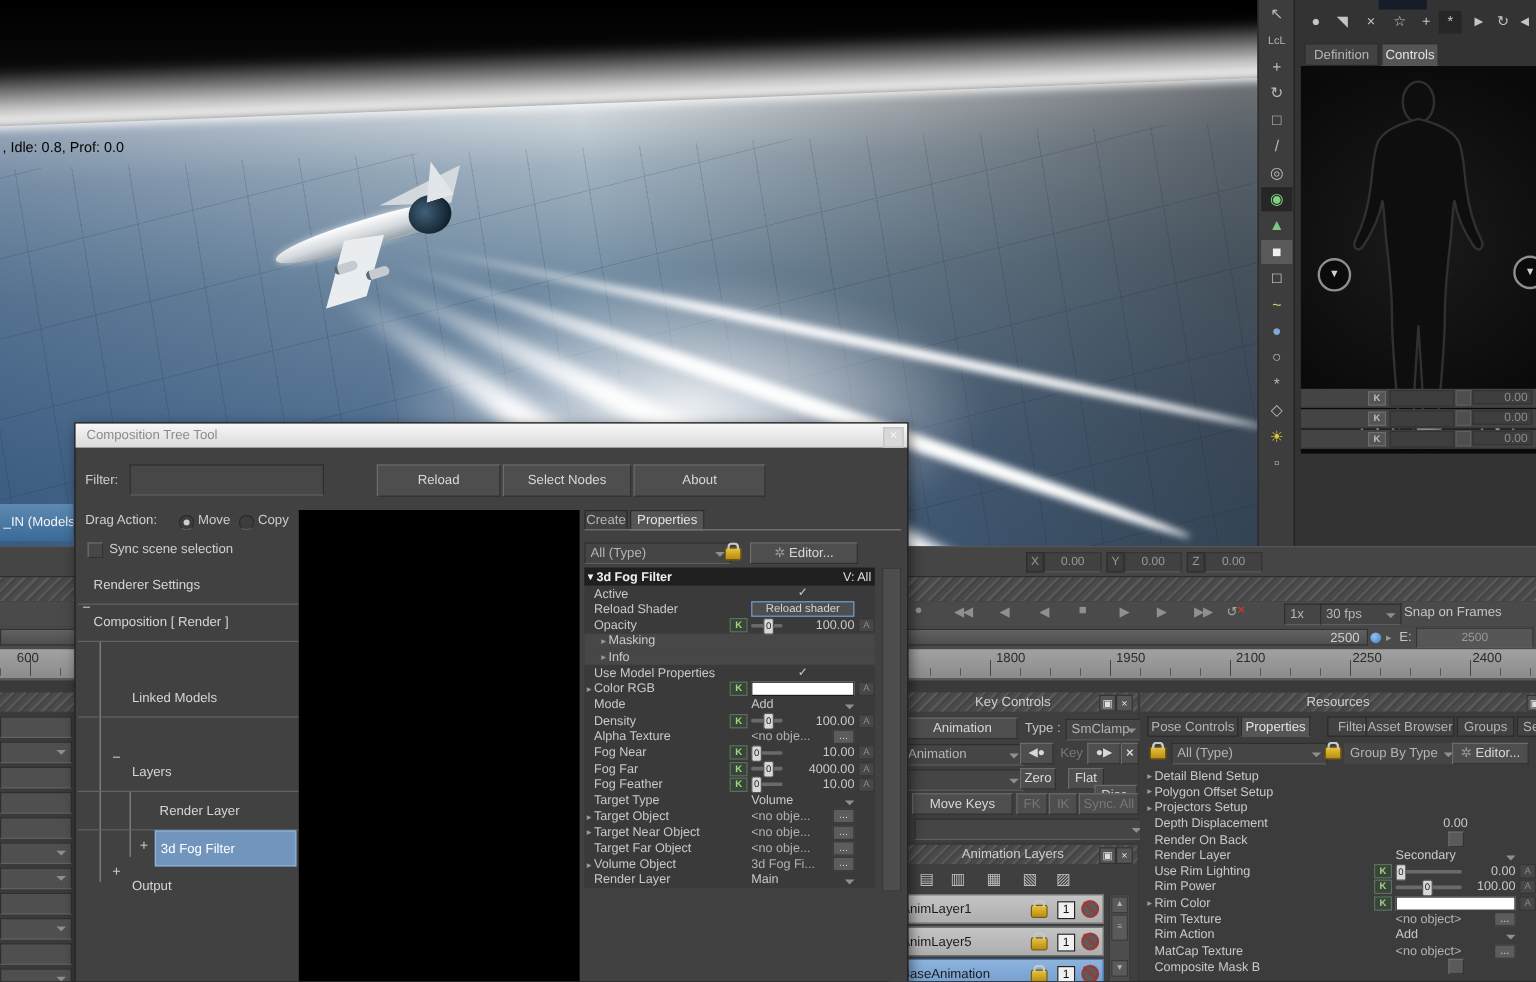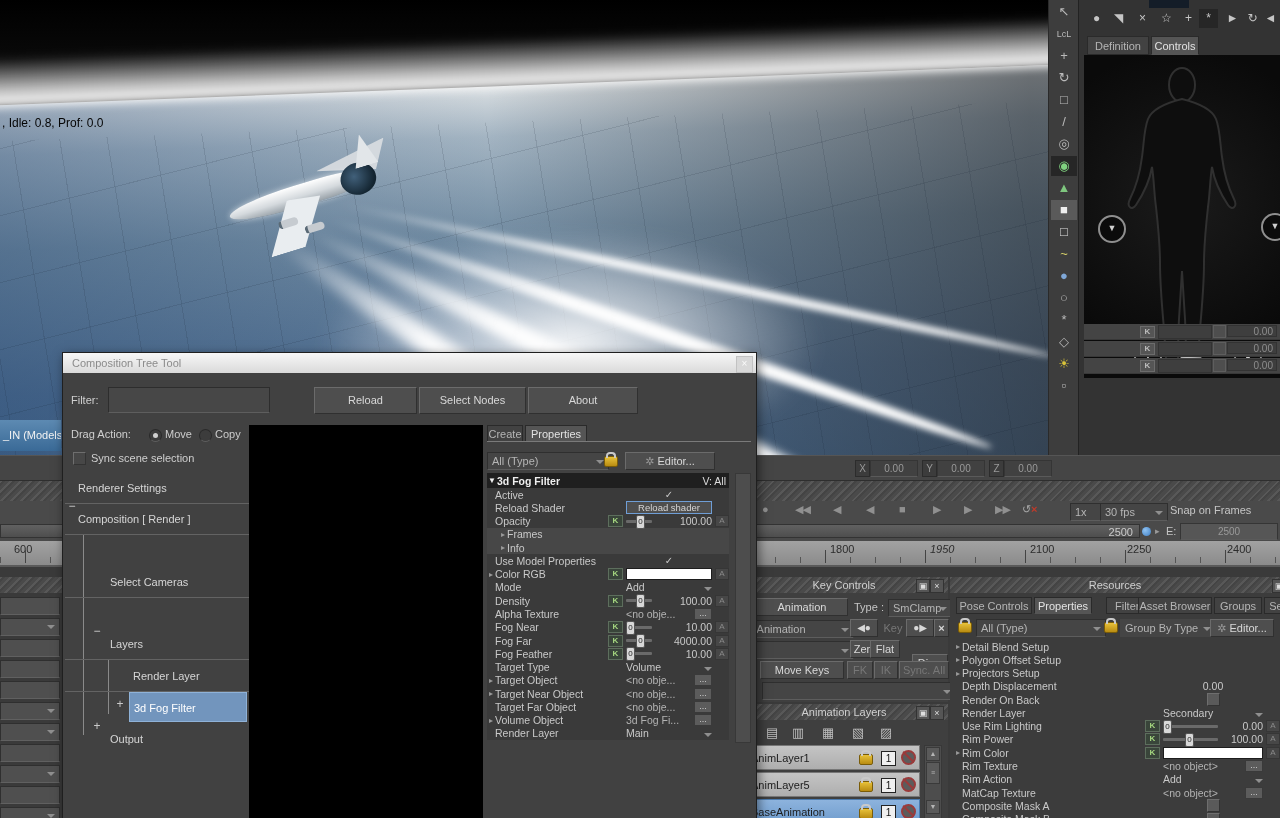--- a/index.html
+++ b/index.html
@@ -237,21 +237,21 @@
     <div class="frametrack">2500</div>
     <div class="bluedot"></div>
     <span style="position:absolute;left:1155px;top:4px;color:#9a9a9a;font-size:9px;">▸</span>
     <span style="position:absolute;left:1166px;top:3px;color:#c5c5c5;">E:</span>
     <span class="fld-val" style="position:absolute;left:1180px;top:1px;width:96px;background:#565656;">2500</span>
   </div>
 
   <div class="abs ruler">
     <span class="rlabel" style="left:14px;">600</span>
     <span class="rlabel" style="left:830px;">1800</span>
-    <span class="rlabel" style="left:930px;font-style:italic;">1950</span>
+    <span class="rlabel" style="left:930px;">1950</span>
     <span class="rlabel" style="left:1030px;">2100</span>
     <span class="rlabel" style="left:1127px;">2250</span>
     <span class="rlabel" style="left:1227px;">2400</span>
   </div>
 
   <div class="abs hatch" style="left:0;top:577px;width:62px;height:16px;"></div>
   <div class="lrow" style="top:597px;"></div>
   <div class="lrow" style="top:618px;">
       <span class="dd-arrow"></span>
     </div>
@@ -282,21 +282,21 @@
     <span class="ddbox" style="left:148px;top:22px;width:54px;"><span>SmClamp</span><span class="dd-arrow"></span></span>
     <span class="ddbox" style="left:0px;top:43px;width:104px;"><span>seAnimation</span><span class="dd-arrow"></span></span>
     <div class="btn" style="left:110px;top:42px;width:26px;font-size:10px;">◀●</div>
     <div class="btn dim" style="left:139px;top:42px;width:26px;border-color:transparent;background:none;">Key</div>
     <div class="btn" style="left:166px;top:42px;width:26px;font-size:10px;">●▶</div>
     <div class="btn" style="left:194px;top:42px;width:13px;font-weight:bold;">×</div>
     <span class="ddbox" style="left:0px;top:64px;width:104px;">
         <span class="dd-arrow"></span>
       </span>
     <div class="btn" style="left:110px;top:63px;width:28px;">Zero</div>
-    <div class="btn" style="left:130px;top:63px;width:28px;">Flat</div>
+    <div class="btn" style="left:150px;top:63px;width:28px;">Flat</div>
     <div class="btn" style="left:172px;top:77px;width:34px;">Disc.</div>
     <span class="lock" style="left:3px;top:88px;"></span>
     <div class="btn" style="left:20px;top:84px;width:82px;">Move Keys</div>
     <div class="btn dim" style="left:107px;top:84px;width:24px;">FK</div>
     <div class="btn dim" style="left:134px;top:84px;width:22px;">IK</div>
     <div class="btn dim" style="left:159px;top:84px;width:48px;">Sync. All</div>
     <span style="position:absolute;left:2px;top:107px;color:#c5c5c5;">ef.:</span>
     <span class="ddbox" style="left:22px;top:105px;width:184px;">
         <span class="dd-arrow"></span>
       </span>
@@ -446,29 +446,20 @@
           </span>
           <span class="pa empty">A</span>
         </div>
       <div class="prow">
           <span class="arr"></span>
           <span class="pname">MatCap Texture</span>
           <span class="pk empty">K</span>
           <span class="pctl" style="width:100px;">
             <span class="objtxt">&lt;no object&gt;</span>
             <span class="dots">...</span>
-          </span>
-          <span class="pa empty">A</span>
-        </div>
-      <div class="prow">
-          <span class="arr"></span>
-          <span class="pname">Composite Mask A</span>
-          <span class="pk empty">K</span>
-          <span class="pctl" style="width:100px;">
-            <span class="cbx" style="margin-left:44px;"></span>
           </span>
           <span class="pa empty">A</span>
         </div>
       <div class="prow">
           <span class="arr"></span>
           <span class="pname">Composite Mask B</span>
           <span class="pk empty">K</span>
           <span class="pctl" style="width:100px;">
             <span class="cbx" style="margin-left:44px;"></span>
           </span>
@@ -562,21 +553,21 @@
     <span style="position:absolute;left:152px;top:75px;">Copy</span>
 
     <span class="cbx" style="position:absolute;left:10px;top:99px;background:#474747;"></span>
     <span style="position:absolute;left:28px;top:99px;color:#cfcfcf;">Sync scene selection</span>
 
     <div class="treeline" style="left:20px;top:182px;height:200px;"></div>
     <div class="treeline" style="left:45px;top:306px;height:55px;"></div>
     <div class="treerow" style="top:151px;padding-left:13px;"><span>Composition [ Render ]</span></div>
     <div class="treerow" style="top:120px;padding-left:13px;"><span>Renderer Settings</span></div>
     <span class="expander" style="left:4px;top:146px;">−</span>
-    <div class="treerow" style="top:214px;padding-left:45px;"><span>Select Cameras</span></div>
+    <div class="treerow" style="top:214px;padding-left:45px;"><span>Linked Models</span></div>
     <div class="treerow" style="top:276px;padding-left:45px;"><span>Layers</span></div>
     <span class="expander" style="left:29px;top:271px;">−</span>
     <div class="treerow" style="top:308px;padding-left:68px;"><span>Render Layer</span></div>
     <div class="treesel" style="top:339px;"><span>3d Fog Filter</span></div>
     <span class="expander" style="left:52px;top:344px;">+</span>
     <div class="treerow" style="top:371px;padding-left:45px;border-bottom:none;"><span>Output</span></div>
     <span class="expander" style="left:29px;top:366px;">+</span>
 
     <div style="position:absolute;left:186px;top:72px;width:234px;height:394px;background:#000;"></div>
 
@@ -619,21 +610,21 @@
           <span class="pctl" style="width:86px;">
             <span class="sl-track" style="width:26px;">
               <span class="sl-handle" style="left:10px;">0</span>
             </span>
             <span class="sl-val">100.00</span>
           </span>
           <span class="pa">A</span>
         </div>
       <div class="prow grp">
           <span class="arr" style="margin-left:12px;">▸</span>
-          <span class="pname">Frames</span>
+          <span class="pname">Masking</span>
         </div>
       <div class="prow grp">
           <span class="arr" style="margin-left:12px;">▸</span>
           <span class="pname">Info</span>
         </div>
       <div class="prow">
           <span class="arr"></span>
           <span class="pname">Use Model Properties</span>
           <span class="pk empty">K</span>
           <span class="pctl" style="width:86px;justify-content:center;">

